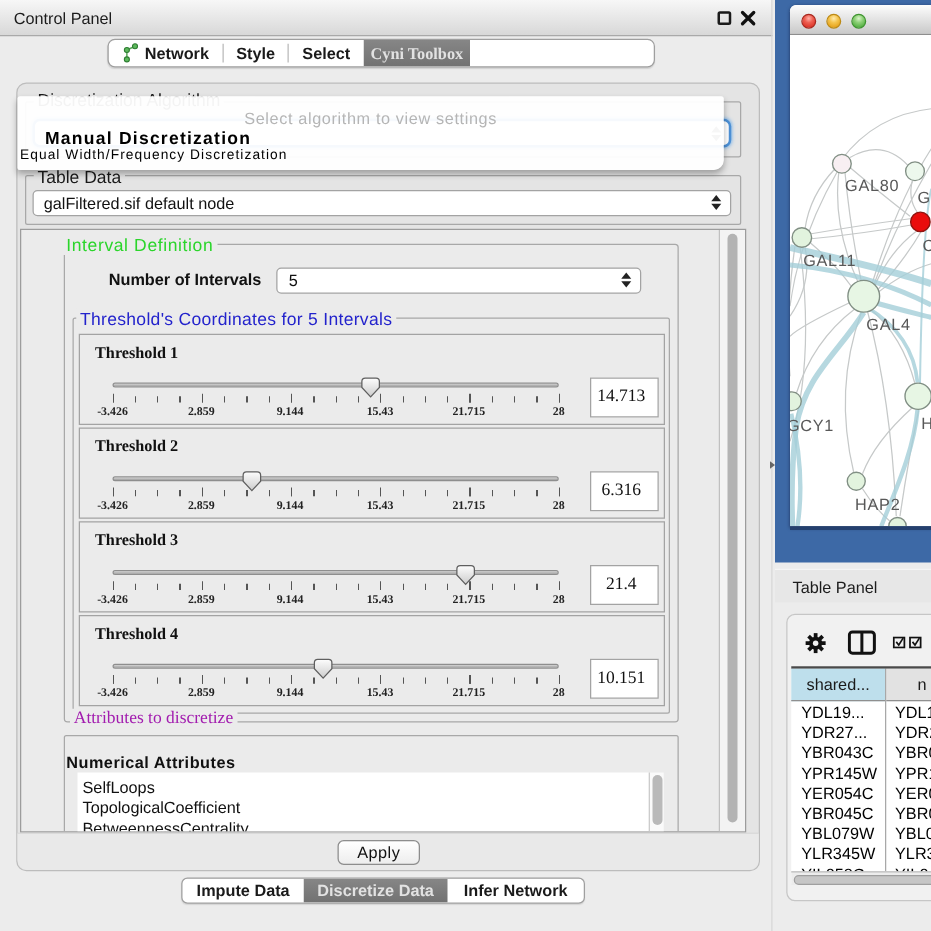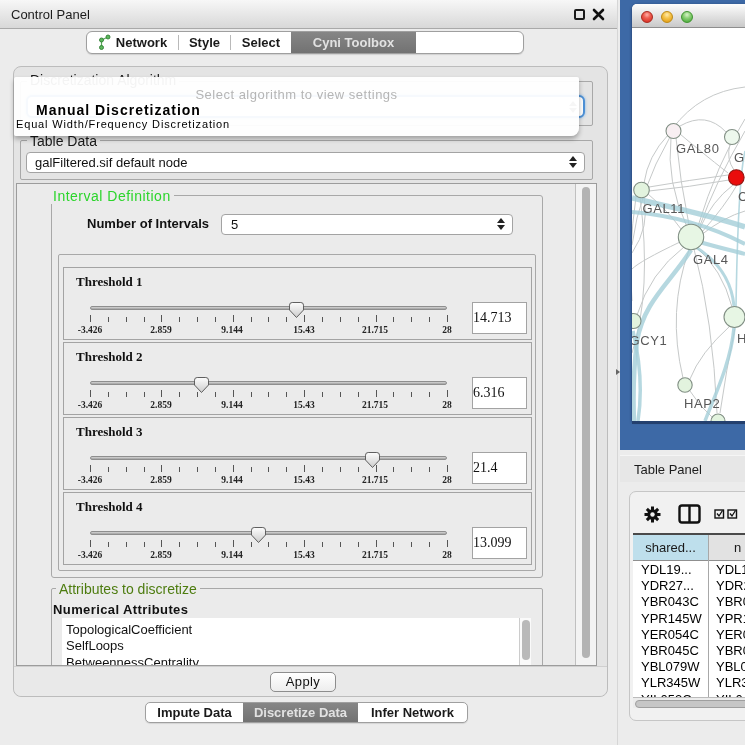--- a/index.html
+++ b/index.html
@@ -46,21 +46,21 @@
 .track { position:absolute; left:26px; top:38px; width:357px; height:4px; border-radius:3px;
   background:linear-gradient(#d6d6d6,#a0a0a0); border:1px solid #8e8e8e; }
 .ticks { position:absolute; left:26px; top:49px; width:358px; height:5px;
   background:repeating-linear-gradient(to right, #555 0, #555 1px, transparent 1px, transparent 17.85px); }
 .ticks2 { position:absolute; left:26px; top:47px; width:358px; height:7px;
   background:repeating-linear-gradient(to right, #555 0, #555 1px, transparent 1px, transparent 71.38px); }
 .tlabels { position:absolute; left:0; top:57px; width:100%; height:10px; font-size:9.5px; font-weight:bold; color:#222; }
 .tlabels span { position:absolute; transform:translateX(-50%); }
 .thumbp { position:absolute; top:33px; width:17px; height:18px; margin-left:-8.5px; }
 .valbox { position:absolute; left:408px; top:34px; width:55px; height:32px; background:#fff;
-  border:1px solid #a3a3a3; font-size:14px; color:#111; text-align:left; line-height:30px; padding-right:5px; }
+  border:1px solid #a3a3a3; font-size:14px; color:#111; text-align:center; line-height:30px; padding-right:5px; }
 
 
 #attrlist { position:absolute; left:45px; top:434px; width:457px; height:120px; background:#fff; font-size:13px; color:#111; padding-top:4px; }
 #attrlist div { padding-left:4px; height:16.4px; line-height:16.4px; }
 #listscroll { position:absolute; left:502px; top:434px; width:12px; height:120px; background:#fafafa; border-left:1px solid #ccc; }
 #listscroll .thumb { position:absolute; left:2px; top:2px; width:8px; height:40px; background:#b9b9b9; border-radius:4px; }
 
 #applybtn { left:270px; top:672px; width:66px; height:20px; letter-spacing:0.4px; background:linear-gradient(#ffffff,#ededed);
   border:1px solid #8d8d8d; border-radius:5px; font-size:13px; color:#111; text-align:center; line-height:18px; }
 
@@ -113,21 +113,21 @@
       <circle cx="3.5" cy="6" r="2" fill="#5cb85c" stroke="#2e7d32" stroke-width="0.9"></circle>
       <circle cx="3.5" cy="13.5" r="2" fill="#5cb85c" stroke="#2e7d32" stroke-width="0.9"></circle>
       <circle cx="10" cy="3" r="2" fill="#5cb85c" stroke="#2e7d32" stroke-width="0.9"></circle>
     </svg>
     <span>Network</span>
   </div>
   <div class="tabd"></div>
   <div class="tab" style="width:51px;">Style</div>
   <div class="tabd"></div>
   <div class="tab" style="width:60px;">Select</div>
-  <div class="tab sel" style="width:125px;">Cyni Toolbox</div>
+  <div class="tab sel" style="width:85px;font-family:Liberation Serif, serif;">Cyni Toolbox</div>
 </div>
 
 <div class="abs" id="panel"></div>
 
 <div class="fs" style="left:20px; top:81px; width:573px; height:45px;"></div>
 <div class="fslabel" style="left:27px; top:72px; color:#1a1a1a;">Discretization Algorithm</div>
 <div class="combo" style="left:26px; top:95px; width:559px; height:23px; border:2px solid #4d90d5; border-radius:6px; box-shadow:0 0 3px #7db4e8;">
   <div class="updn" style="right:6px; top:4px;">
       <div class="u" style="border-bottom-color:#555;"></div>
       <div class="d" style="border-top-color:#555;"></div>
@@ -159,20 +159,21 @@
 
   <div class="abs" style="left:70px; top:32px; font-size:13px; font-weight:bold; color:#111;">Number of Intervals</div>
   <div class="combo" style="left:204px; top:30px; width:292px; height:21px; line-height:19px; padding-left:9px;">5
     <div class="updn" style="right:7px; top:3px;">
         <div class="u"></div>
         <div class="d"></div>
       </div>
   </div>
 
   <div class="fs" style="left:41px; top:70px; width:478px; height:317px;"></div>
+  <div class="fslabel" style="left:44px; top:63px; color:#2323cc; letter-spacing:0.25px; background:#ebebeb;">Threshold's Coordinates for 5 Intervals</div>
 
   <div class="thpanel" style="top:83px;">
     <div class="lbl">Threshold 1</div>
     <div class="track"></div>
     <div class="ticks"></div>
       <div class="ticks2"></div>
     <div class="tlabels">
       <span style="left:26px;">-3.426</span>
         <span style="left:97px;">2.859</span>
         <span style="left:168px;">9.144</span>
@@ -230,29 +231,29 @@
       <span style="left:26px;">-3.426</span>
         <span style="left:97px;">2.859</span>
         <span style="left:168px;">9.144</span>
         <span style="left:240px;">15.43</span>
         <span style="left:311px;">21.715</span>
         <span style="left:383px;">28</span>
     </div>
     <svg class="thumbp" style="left:194px;" viewBox="0 0 17 18">
         <path d="M1.5,9 L1.5,4.2 Q1.5,1.5 4.2,1.5 L12.8,1.5 Q15.5,1.5 15.5,4.2 L15.5,9 L8.5,16.5 Z" fill="url(#tg)" stroke="#5f5f5f"></path>
       </svg>
-    <div class="valbox">13.099</div>
+    <div class="valbox">10.151</div>
   </div>
 
   <div class="fs" style="left:34px; top:404px; width:492px; height:200px;"></div>
-  <div class="fslabel" style="left:39px; top:397px; color:#4d7c0f; background:#ebebeb;">Attributes to discretize</div>
+  <div class="fslabel" style="left:39px; top:383px; color:#a21caf; background:#ebebeb;font-family:Liberation Serif, serif;">Attributes to discretize</div>
   <div class="abs" style="left:36px; top:418px; font-size:13px; font-weight:bold; letter-spacing:0.4px; color:#111;">Numerical Attributes</div>
   <div id="attrlist">
+    <div>SelfLoops</div>
     <div>TopologicalCoefficient</div>
-    <div>SelfLoops</div>
     <div>BetweennessCentrality</div>
 
   </div>
   <div id="listscroll">
       <div class="thumb"></div>
     </div>
 </div>
 
 <div class="abs" style="left:14px; top:666px; width:593px; height:30px; background:#e9e9e9; border-top:1px solid #cfcfcf; border-radius:0 0 8px 8px;"></div>
 <div class="abs" id="applybtn">Apply</div>

